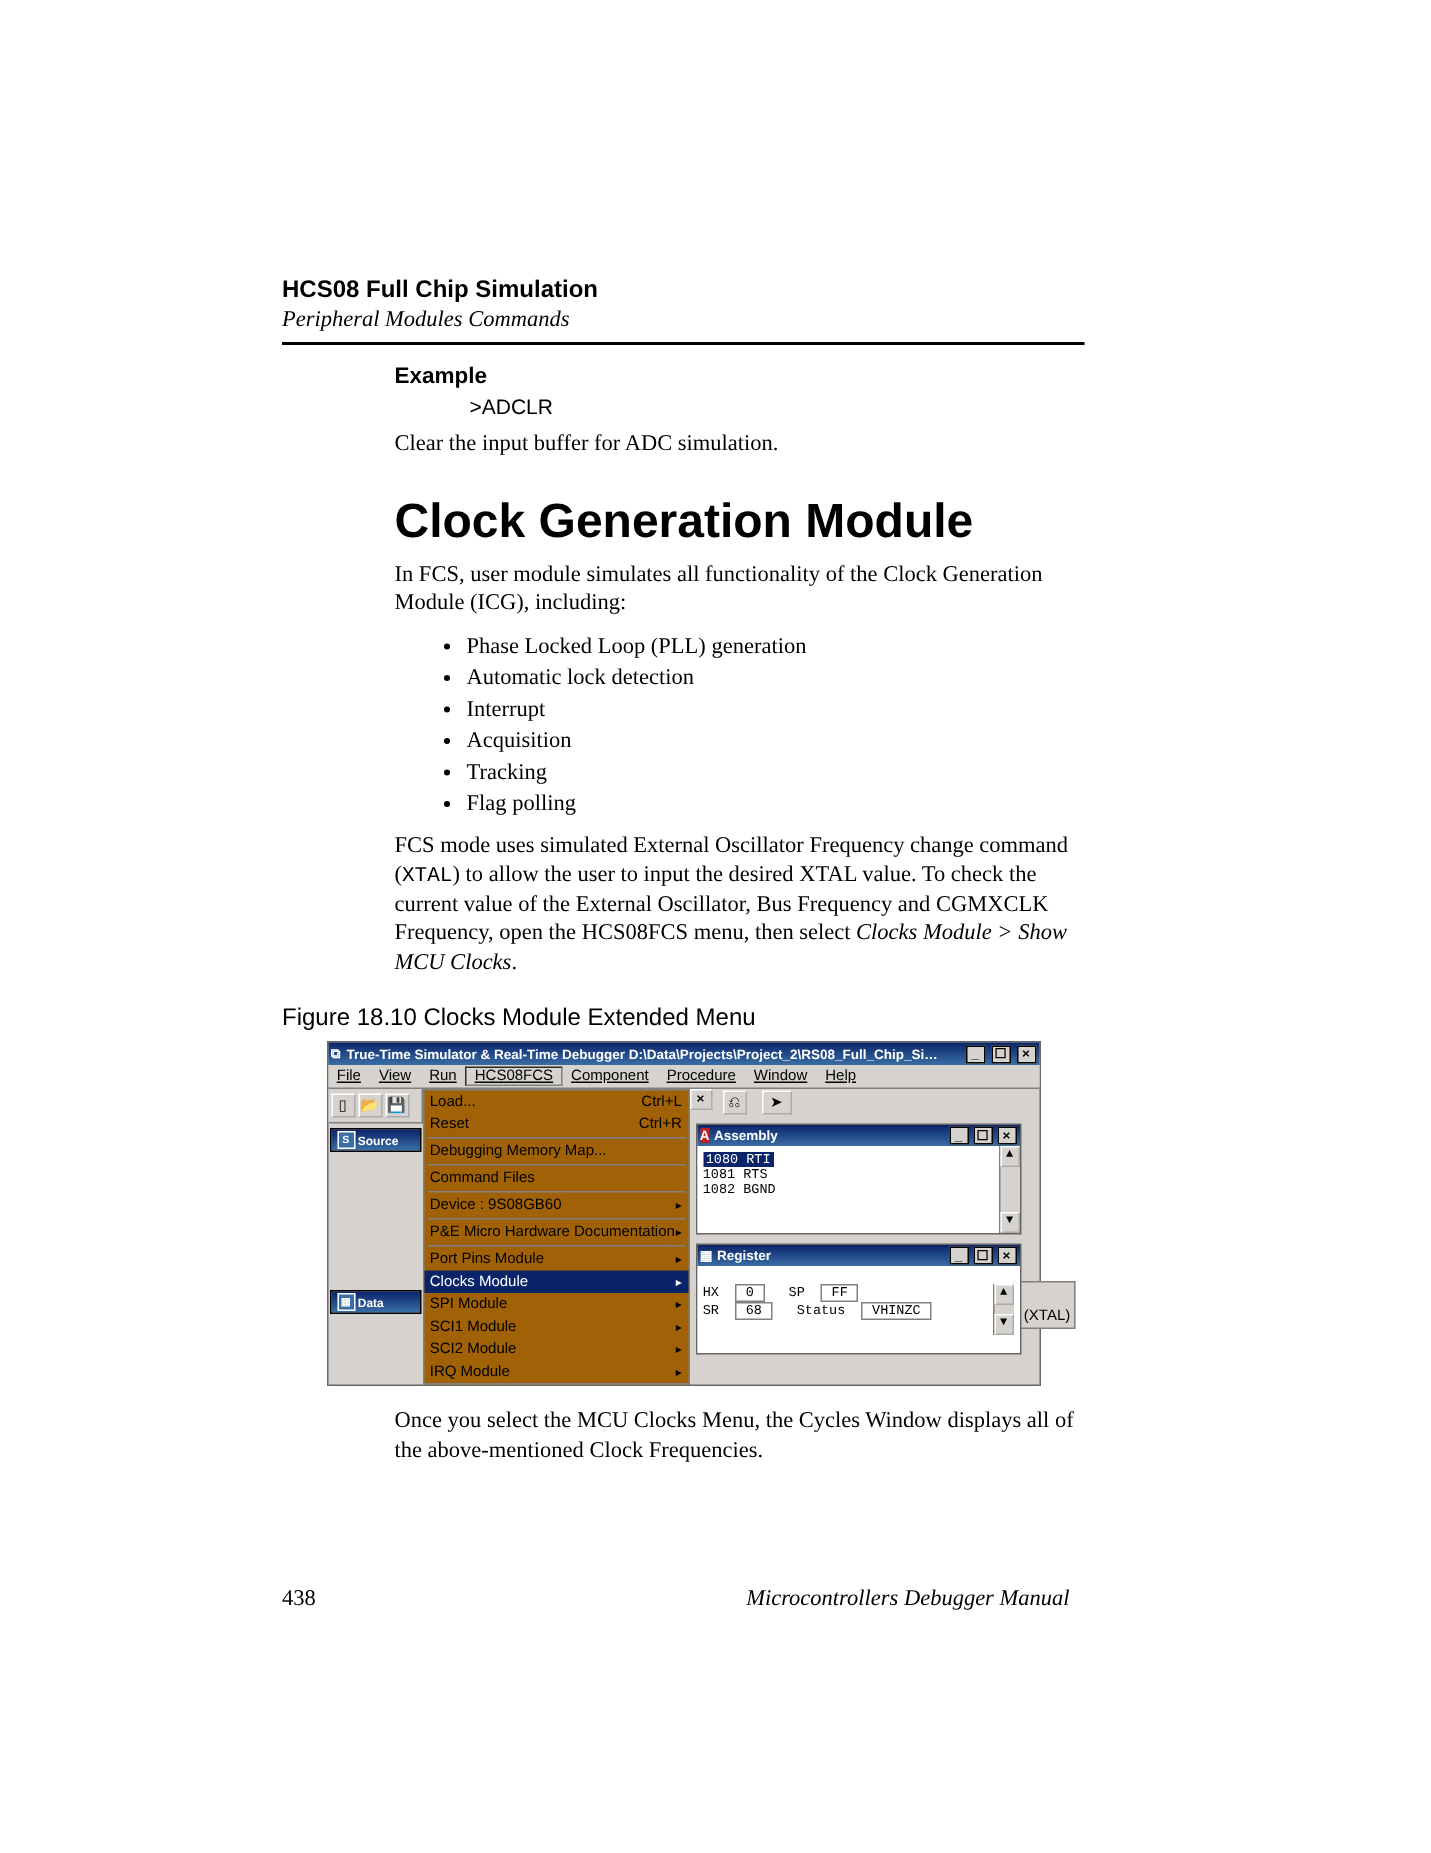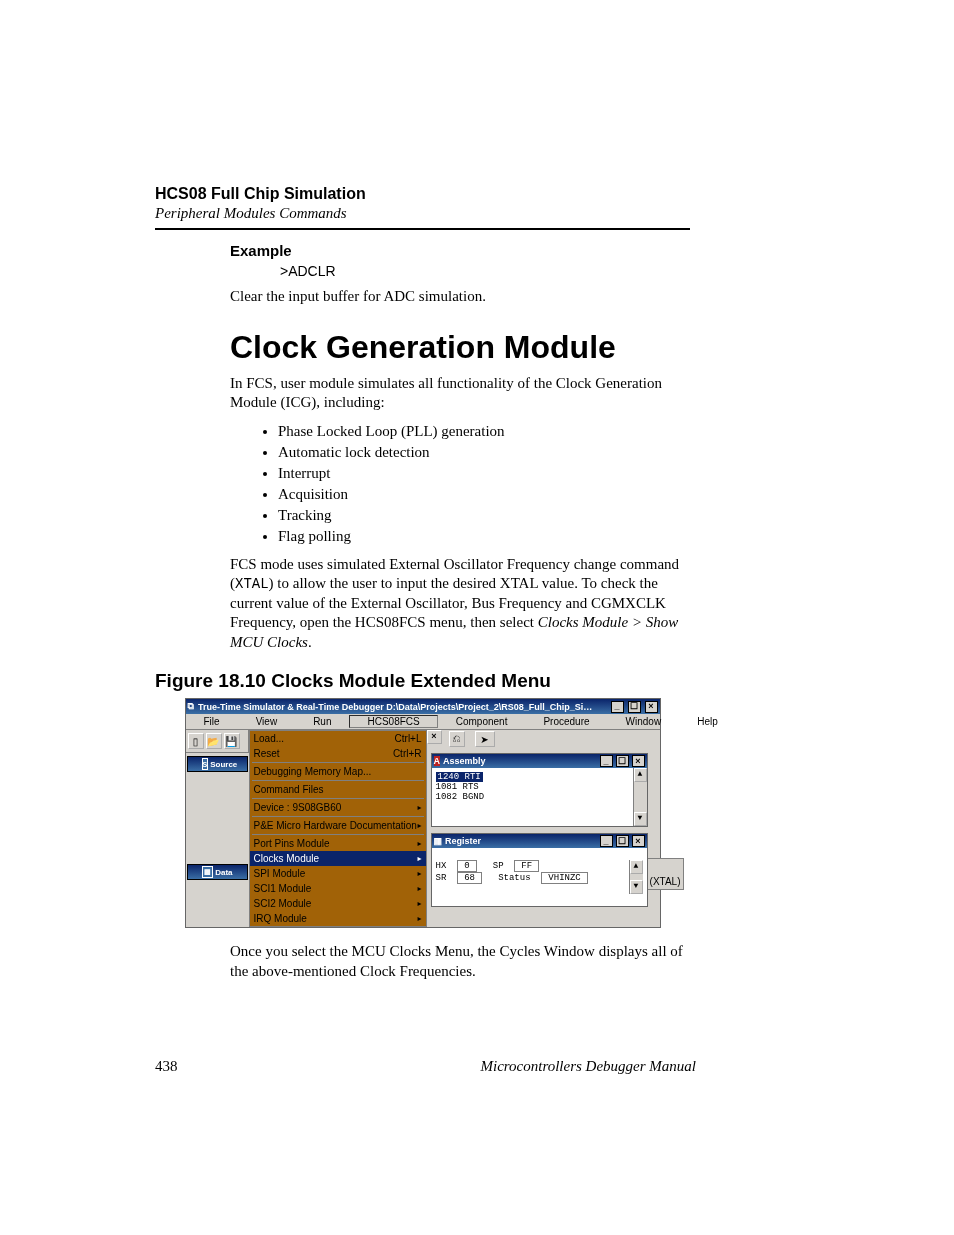--- a/index.html
+++ b/index.html
@@ -9,20 +9,21 @@
     background: #fff;
     color: #000;
   }
   .page {
     width: 820px;
     height: 1235px;
     box-sizing: border-box;
     padding: 185px 130px 0 155px;
     position: relative;
     font-size: 15px;
+    margin-left: 33px;
   }
   .header-title {
     font-family: Arial, Helvetica, sans-serif;
     font-weight: bold;
     font-size: 16px;
   }
   .header-sub {
     font-style: italic;
     font-size: 15px;
     margin-top: 2px;
@@ -61,22 +62,22 @@
     padding: 0;
     list-style: disc;
   }
   ul.bullets li {
     margin: 4px 0;
   }
   .inline-mono { font-family: "Courier New", Courier, monospace; font-size: 14px; }
   .inline-italic { font-style: italic; }
   .fig-cap {
     font-family: Arial, Helvetica, sans-serif;
-    font-weight: bold;
-    font-size: 19px;
+    font-weight: normal;
+    font-size: 16px;
     margin: 18px 0 6px 0;
   }
 
   
   .figure {
     width: 476px;
     margin: 0 auto;
     font-family: Tahoma, Arial, sans-serif;
     font-size: 10px;
     color: #000;
@@ -109,22 +110,23 @@
   .menubar {
     display: flex;
     gap: 0;
     background: #d6d3ce;
     border-bottom: 1px solid #808080;
     height: 15px;
     align-items: center;
     font-size: 10px;
   }
   .menubar .mi {
-    padding: 0 17px;
+    padding: 0 5px;
     border: 1px solid transparent;
+    text-decoration: underline;
   }
   .menubar .mi.sel {
     border: 1px inset #808080;
     background: #d6d3ce;
   }
   .toolbar {
     display: flex;
     align-items: center;
     background: #d6d3ce;
     border-bottom: 1px solid #808080;
@@ -151,21 +153,21 @@
     display: flex;
     flex-direction: column;
     gap: 90px;
     padding-top: 2px;
   }
   .mini-title {
     background: linear-gradient(#0a246a, #3a6ea5);
     color: #fff;
     font-size: 8px;
     font-weight: bold;
-    padding: 1px 14px;
+    padding: 1px 4px;
     display: flex;
     align-items: center;
     gap: 2px;
     border: 1px solid #000;
     margin: 1px;
   }
   .mini-title .ic {
     width: 10px; height: 10px;
     background: #3a6ea5;
     border: 1px solid #fff;
@@ -276,21 +278,21 @@
     position: relative;
     height: 34px;
     display: flex;
   }
   .reg-lines { flex: 1; }
   .boxed { border: 1px solid #808080; padding: 0 6px; display: inline-block; }
   .footer {
     position: absolute;
     bottom: 160px;
     left: 155px;
-    right: 124px;
+    right: 140px;
     display: flex;
     justify-content: space-between;
     font-size: 15px;
   }
   .footer-left {}
   .footer-right { font-style: italic; }
 </style>
 </head>
 <body>
 
@@ -441,21 +443,21 @@
           <div class="sub-titlebar">
             <span class="ic" style="background:#b22;">A</span>
             <span>Assembly</span>
             <span class="spacer" style="flex:1"></span>
             <span class="win-btn">_</span>
             <span class="win-btn">☐</span>
             <span class="win-btn">×</span>
           </div>
           <div class="sub-body">
             <div class="asm-lines">
-              <div><span class="asm-line sel">1240 RTI</span></div>
+              <div><span class="asm-line sel">1080 RTI</span></div>
               <div>1081 RTS</div>
               <div>1082 BGND</div>
             </div>
             <div class="vscroll">
               <div class="arr">▲</div>
               <div class="arr">▼</div>
             </div>
           </div>
         </div>
 

